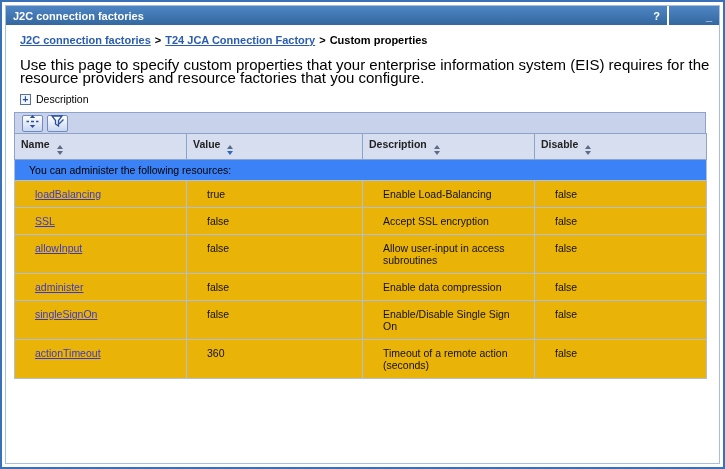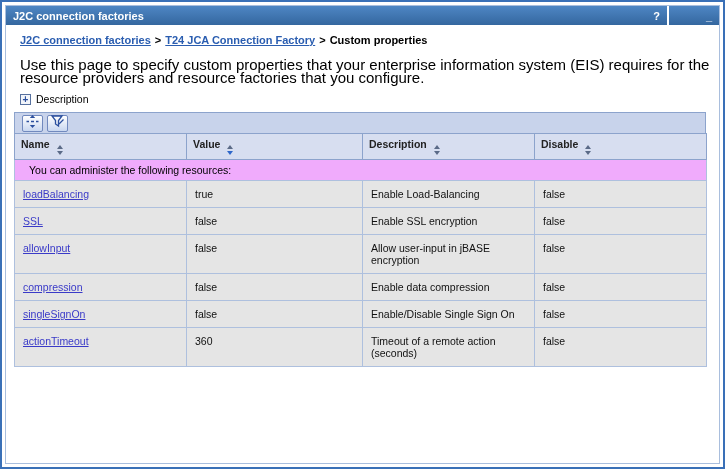--- a/index.html
+++ b/index.html
@@ -32,22 +32,22 @@
   .toolbar { height:21px; background:#c8d3eb; border:1px solid #8ca3cc; border-bottom:none;
              display:flex; align-items:center; padding-left:7px; gap:4px; width:692px; }
   .tool-btn { width:21px; height:17px; border:1px solid #7189be; border-radius:2px;
               background:linear-gradient(#ffffff,#c9d7f0); display:flex; align-items:center;
               justify-content:center; cursor:pointer; }
 
   table { border-collapse:collapse; width:692px; table-layout:fixed; }
   th, td { border:1px solid #aec0de; font-size:10.5px; text-align:left; vertical-align:top;margin-top:11px; }
   thead th { background:#d7def0; border-color:#8ca3cc; color:#222; font-weight:bold;
              padding:4px 6px; height:20px; cursor:pointer; white-space:nowrap; }
-  .caption-row td { background:#f0abfc; padding:4px 6px 4px 14px; color:#000; }
-  tbody td { background:#e5e5e5; padding:7px 8px; color:#111; }
+  .caption-row td { background:#3b82f6; padding:4px 6px 4px 14px; color:#000; }
+  tbody td { background:#eab308; padding:7px 20px; color:#111; }
   tbody a { color:#3a3ac8; text-decoration:underline; }
 
   .sort { display:inline-flex; flex-direction:column; gap:2px; margin-left:7px; vertical-align:-1px; }
   .sort i { display:block; width:0; height:0; border-left:3.5px solid transparent;
             border-right:3.5px solid transparent; }
   .sort .up { border-bottom:4px solid #5a6a87; }
   .sort .down { border-top:4px solid #5a6a87; }
   th.sorted .sort .down { border-top-color:#2e66c9; }
 </style>
 </head>
@@ -139,31 +139,31 @@
         <tbody>
             <tr>
     <td><a href="#">loadBalancing</a></td>
     <td>true</td>
     <td>Enable Load-Balancing</td>
     <td>false</td>
   </tr>
             <tr>
     <td><a href="#">SSL</a></td>
     <td>false</td>
-    <td>Enable SSL encryption</td>
+    <td>Accept SSL encryption</td>
     <td>false</td>
   </tr>
             <tr>
     <td><a href="#">allowInput</a></td>
     <td>false</td>
-    <td>Allow user-input in jBASE encryption</td>
+    <td>Allow user-input in access subroutines</td>
     <td>false</td>
   </tr>
             <tr>
-    <td><a href="#">compression</a></td>
+    <td><a href="#">administer</a></td>
     <td>false</td>
     <td>Enable data compression</td>
     <td>false</td>
   </tr>
             <tr>
     <td><a href="#">singleSignOn</a></td>
     <td>false</td>
     <td>Enable/Disable Single Sign On</td>
     <td>false</td>
   </tr>

